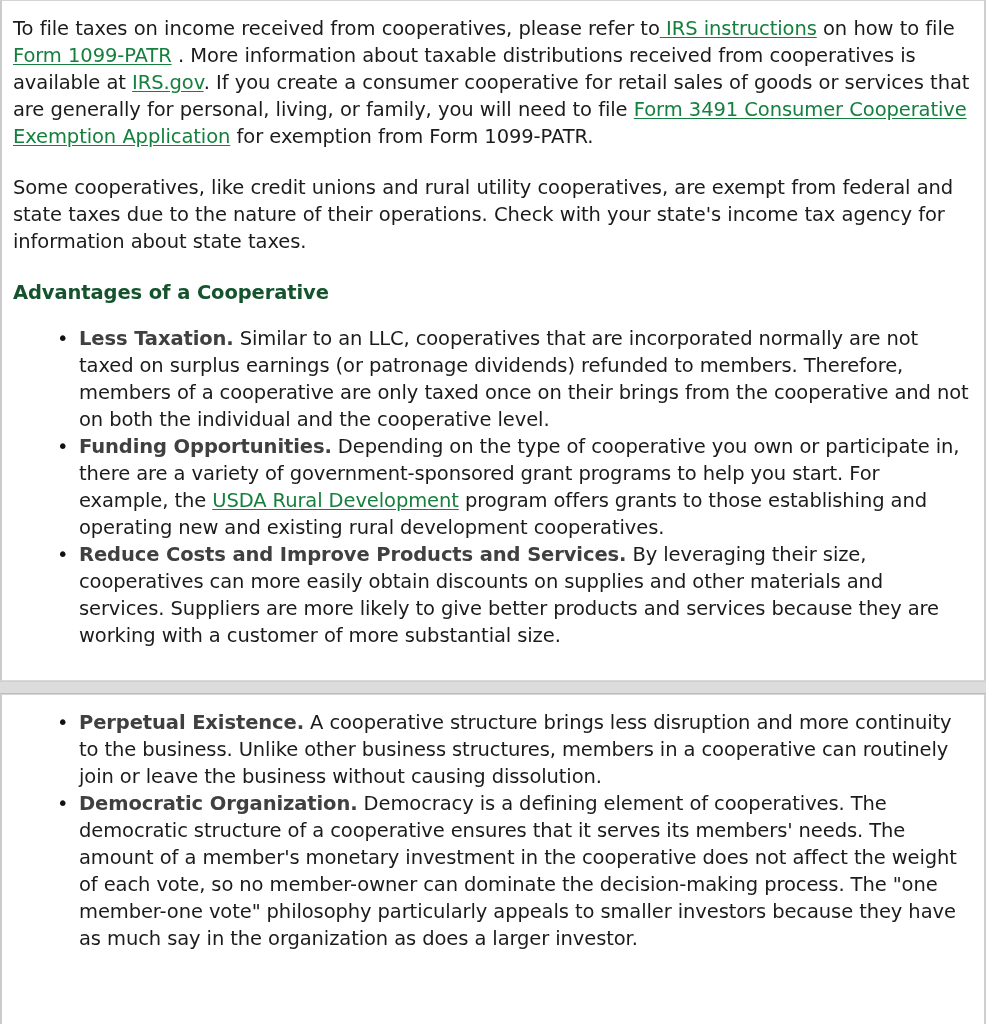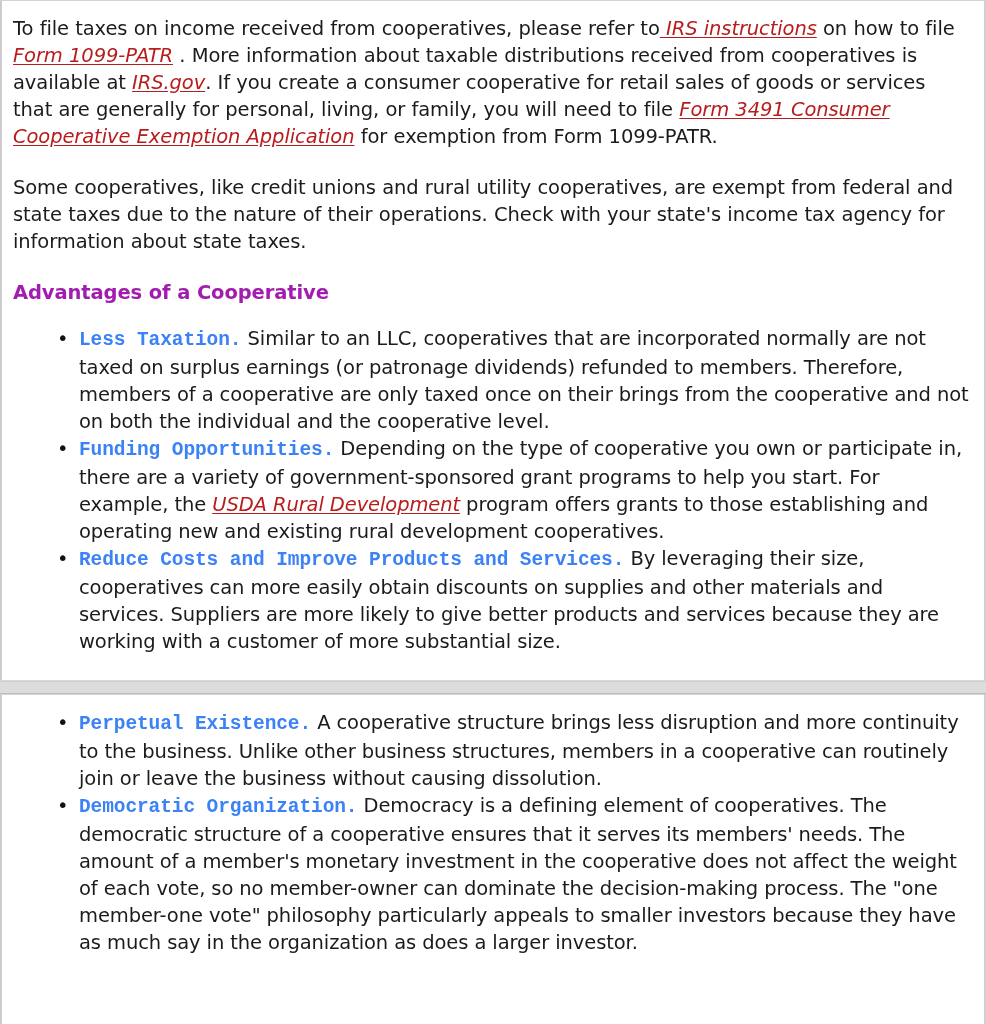--- a/index.html
+++ b/index.html
@@ -81,21 +81,21 @@
 
   .para {
     margin-bottom: 24px;
   }
   .para:last-child { margin-bottom: 0; }
 
   .sec-heading {
     font-size: 19.5px;
     line-height: 27px;
     font-weight: bold;
-    color: #a21caf;
+    color: #14532d;
     margin-bottom: 19px;
     letter-spacing: -0.1px;
   }
 
   ul.bullets {
     list-style: none;
     margin: 0;
     padding: 0;
   }
 
@@ -120,30 +120,28 @@
   }
 
   
   li.continuation {
     padding-left: 66px;
   }
   li.continuation::before { content: ""; }
 
   .lead {
     font-weight: bold;
-    color: #3b82f6;
-    font-family: Liberation Mono, monospace;
+    color: #404040;
   }
 
   a.doclink {
-    color: #b91c1c;
+    color: #15803d;
     text-decoration: underline;
     text-underline-offset: 2px;
     cursor: pointer;
-    font-style: italic;
   }
 
   .top-pad { height: 14px; }
 </style>
 </head>
 <body>
 
 <div id="viewer">
 
   <div class="page" id="page-top">

